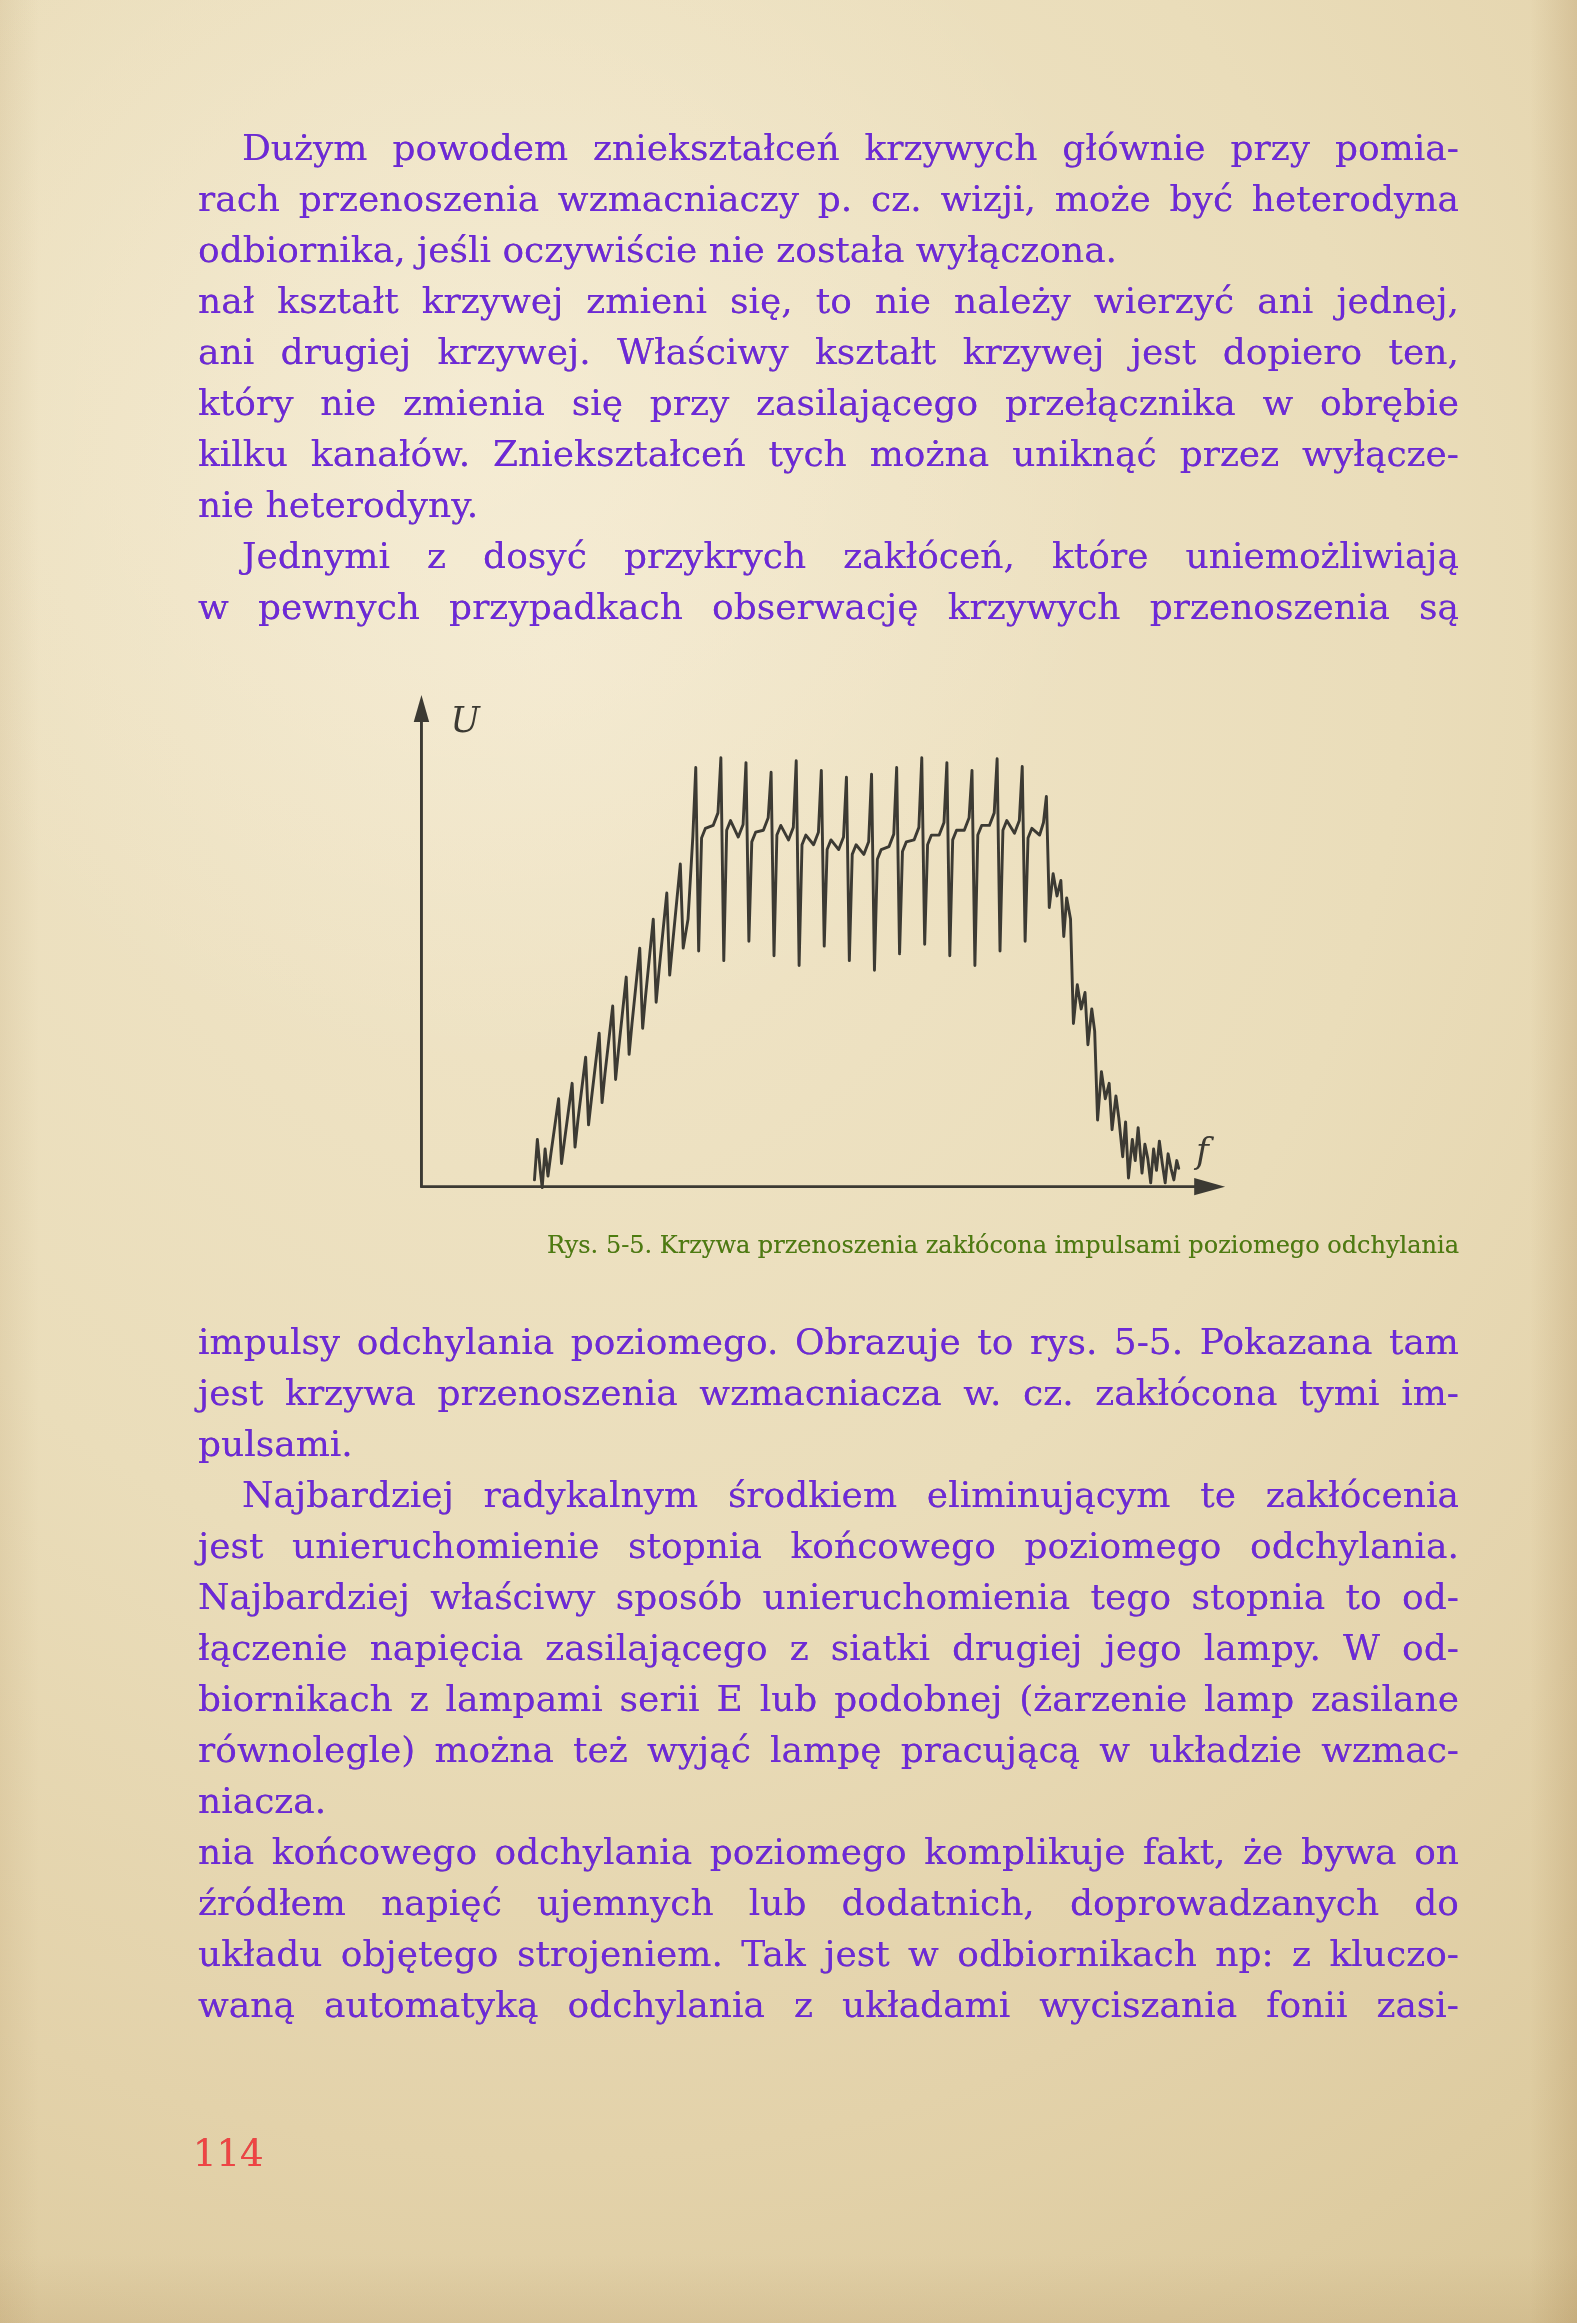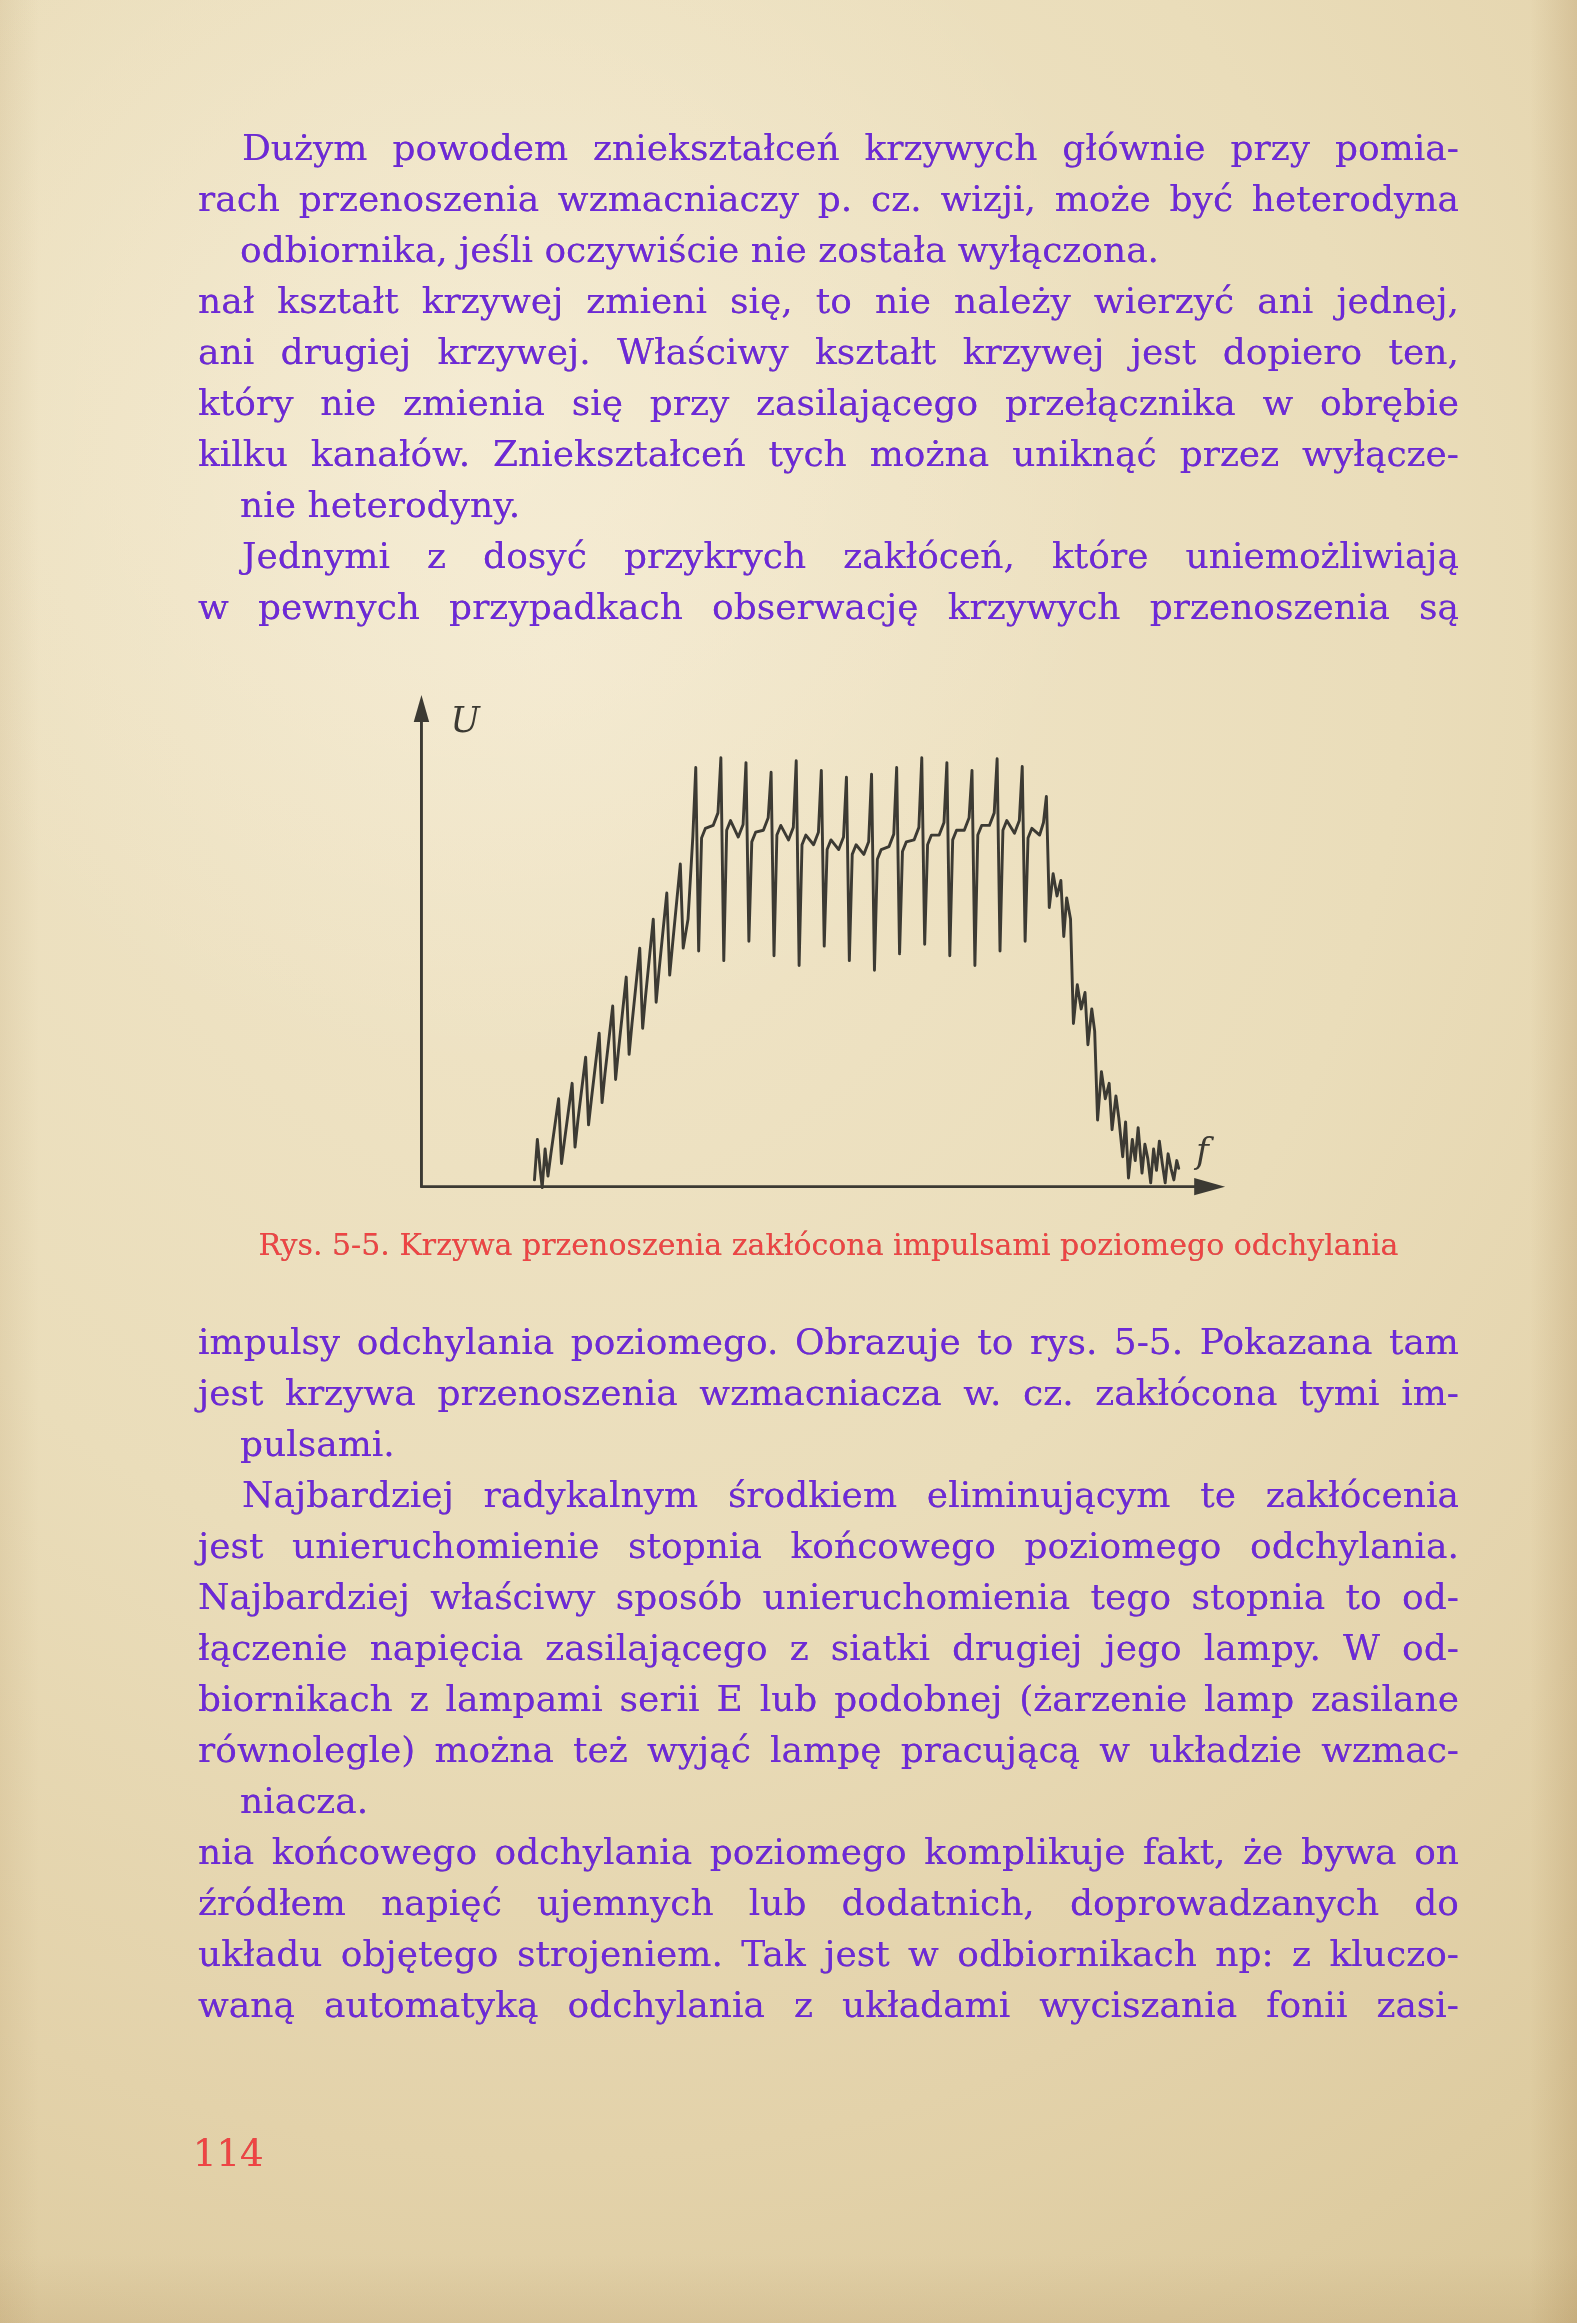--- a/index.html
+++ b/index.html
@@ -18,25 +18,25 @@
   }
   .text-block{
     position:absolute;left:198px;width:1261px;color:#6d28d9;
     font-size:36px;line-height:51px;
     text-shadow:0 0 0.6px rgba(62,60,51,0.55);
   }
   #block1{top:122px;}
   #block2{top:1316px;}
   .line{height:51px;text-align:justify;text-align-last:justify;white-space:normal;}
   .line.indent{text-indent:44px;}
-  .line.end{text-align-last:left;margin-left:42px;}
+  .line.end{text-align-last:left;}
   figure.chart{position:absolute;left:406px;top:666px;width:821px;height:541px;margin:0;}
   .caption{
     position:absolute;left:198px;top:1224px;width:1261px;
-    font-size:30px;line-height:42px;text-align:center;color:#ef4444;
+    font-size:24px;line-height:42px;text-align:right;color:#4d7c0f;
     text-shadow:0 0 0.5px rgba(62,60,51,0.5);
   }
   .page-number{
     position:absolute;left:193px;top:2132px;
     font-size:37px;color:#ef4444;text-shadow:0 0 0.6px rgba(62,60,51,0.5);
   }
   svg .ink{stroke:#3c3a33;fill:none;stroke-width:3;stroke-linecap:round;stroke-linejoin:round;}
   svg .ink-fill{fill:#3c3a33;stroke:none;}
   svg text{fill:#3c3a33;font-family:"DejaVu Serif","Liberation Serif",serif;font-style:italic;font-size:36px;}
 </style>

